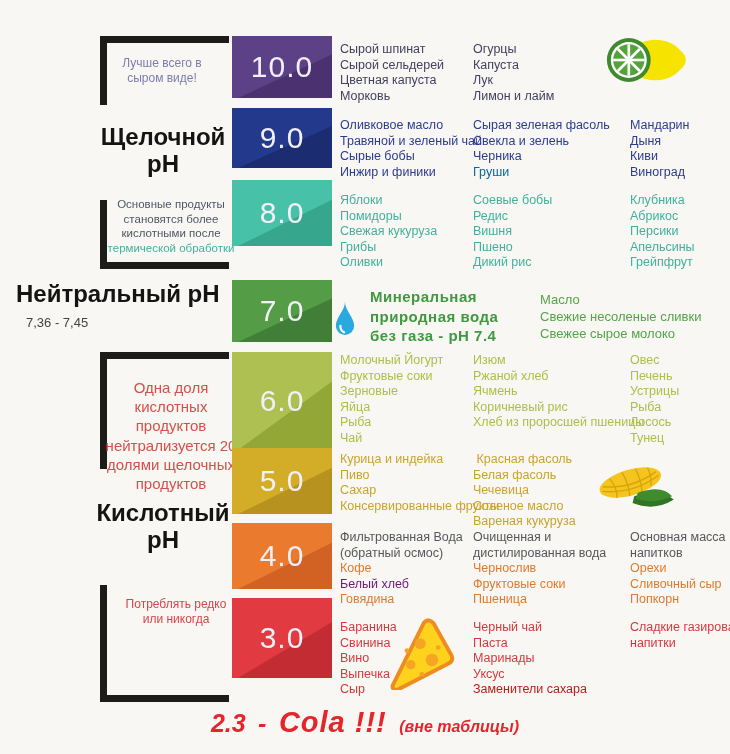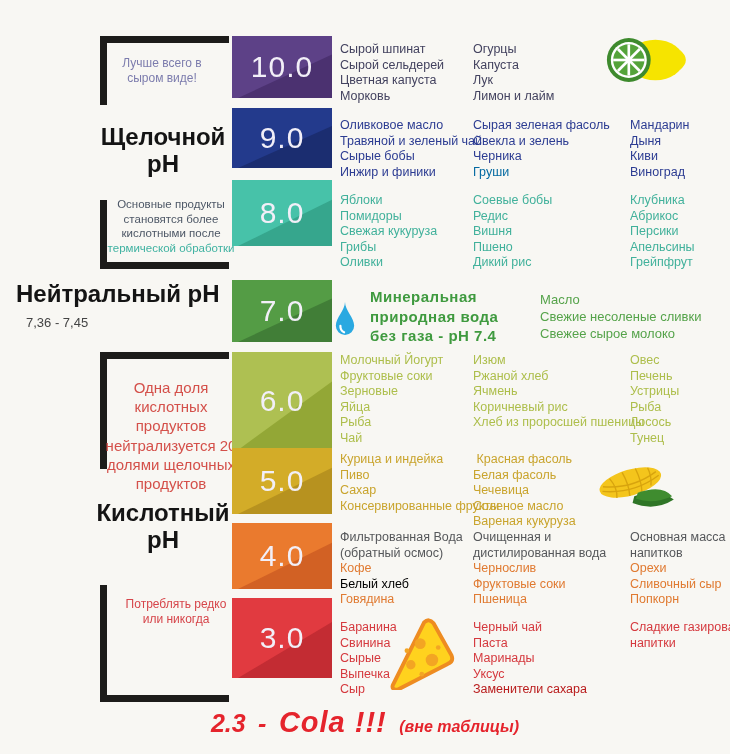--- a/index.html
+++ b/index.html
@@ -231,21 +231,21 @@
       <div class="food-line" style="color: rgb(201, 164, 45);">Вареная кукуруза</div>
     </div>
     <div class="ph-square" style="top: 523px; height: 66px; background: rgb(234, 122, 46);">
       <div class="ph-shadow" style="background: rgb(210, 97, 36);"></div>
       <span class="ph-num">4.0</span>
     </div>
     <div class="food-col" style="left: 340px; top: 530px;">
       <div class="food-line" style="color: rgb(85, 87, 90);">Фильтрованная Вода</div>
       <div class="food-line" style="color: rgb(85, 87, 90);">(обратный осмос)</div>
       <div class="food-line" style="color: rgb(224, 122, 49);">Кофе</div>
-      <div class="food-line" style="color: #000000;">Белый хлеб</div>
+      <div class="food-line" style="color: #701a75;">Белый хлеб</div>
       <div class="food-line" style="color: rgb(224, 122, 49);">Говядина</div>
     </div>
     <div class="food-col" style="left: 473px; top: 530px;">
       <div class="food-line" style="color: rgb(85, 87, 90);">Очищенная и</div>
       <div class="food-line" style="color: rgb(85, 87, 90);">дистилированная вода</div>
       <div class="food-line" style="color: rgb(224, 122, 49);">Чернослив</div>
       <div class="food-line" style="color: rgb(224, 122, 49);">Фруктовые соки</div>
       <div class="food-line" style="color: rgb(224, 122, 49);">Пшеница</div>
     </div>
     <div class="food-col" style="left: 630px; top: 530px;">
@@ -255,21 +255,21 @@
       <div class="food-line" style="color: rgb(224, 122, 49);">Сливочный сыр</div>
       <div class="food-line" style="color: rgb(224, 122, 49);">Попкорн</div>
     </div>
     <div class="ph-square" style="top: 598px; height: 80px; background: rgb(225, 58, 64);">
       <div class="ph-shadow" style="background: rgb(195, 44, 51);"></div>
       <span class="ph-num">3.0</span>
     </div>
     <div class="food-col" style="left: 340px; top: 620px;">
       <div class="food-line" style="color: rgb(213, 57, 62);">Баранина</div>
       <div class="food-line" style="color: rgb(213, 57, 62);">Свинина</div>
-      <div class="food-line" style="color: rgb(213, 57, 62);">Сырые</div>
+      <div class="food-line" style="color: rgb(213, 57, 62);">Вино</div>
       <div class="food-line" style="color: rgb(213, 57, 62);">Выпечка</div>
       <div class="food-line" style="color: rgb(213, 57, 62);">Сыр</div>
     </div>
     <div class="food-col" style="left: 473px; top: 620px;">
       <div class="food-line" style="color: rgb(213, 57, 62);">Черный чай</div>
       <div class="food-line" style="color: rgb(213, 57, 62);">Паста</div>
       <div class="food-line" style="color: rgb(213, 57, 62);">Маринады</div>
       <div class="food-line" style="color: rgb(213, 57, 62);">Уксус</div>
       <div class="food-line" style="color: #b91c1c;">Заменители сахара</div>
     </div>

